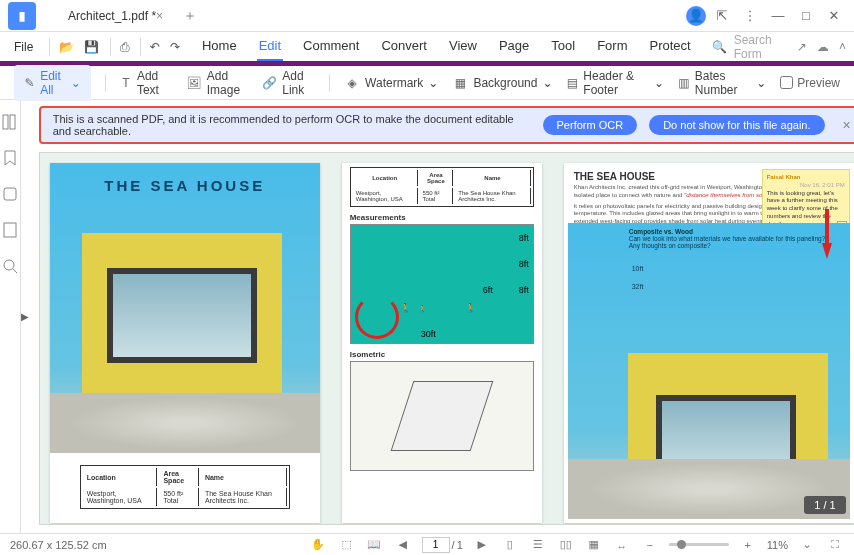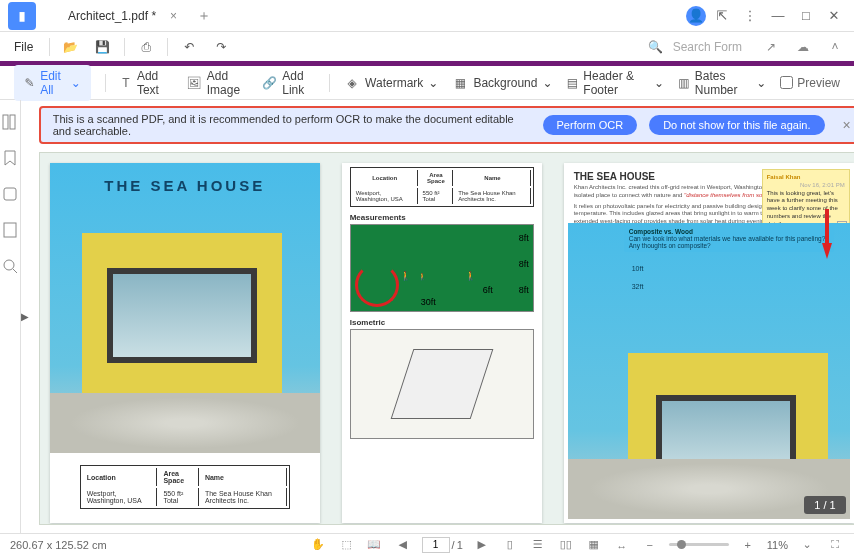--- a/index.html
+++ b/index.html
@@ -1,19 +1,19 @@
 <!DOCTYPE html>
 <html><head>
 <meta charset="utf-8">
 <style>
 * { margin:0; padding:0; box-sizing:border-box; font-family:"Segoe UI",Arial,sans-serif; }
 body { width:854px; height:555px; background:#fff; font-size:12px; color:#333; overflow:hidden; }
 .titlebar { height:32px; display:flex; align-items:center; border-bottom:1px solid #e0e0e0; }
 .app-logo { width:28px; height:28px; margin-left:8px; background:#4a8cff; border-radius:4px; display:flex; align-items:center; justify-content:center; color:#fff; font-weight:bold; }
-.tab { margin-left:20px; height:28px; padding:0 12px; display:flex; align-items:center; gap:14px; border-radius:6px 6px 0 0; font-size:12px; }
+.tab { margin-left:20px; height:28px; padding:0 12px; display:flex; align-items:center; gap:0; border-radius:6px 6px 0 0; font-size:12px; }
 .tab .close-x { color:#888; cursor:pointer; }
 .add-tab { margin-left:8px; color:#888; font-size:14px; cursor:pointer; }
 .title-spacer { flex:1; }
 .title-icons { display:flex; gap:4px; margin-right:8px; align-items:center; }
 .ticon { width:24px; height:24px; display:flex; align-items:center; justify-content:center; cursor:pointer; color:#666; font-size:13px; }
 .ticon.blue-badge { background:#4a8cff; border-radius:50%; color:#fff; width:20px; height:20px; }
 
 .menubar { height:34px; display:flex; align-items:center; border-bottom:5px solid #701a75; padding:0 8px; gap:10px; }
 .file-btn { font-size:12px; padding:0 6px; }
 .mb-icon { width:22px; height:22px; display:flex; align-items:center; justify-content:center; color:#555; cursor:pointer; }
@@ -60,21 +60,21 @@
 .info-table th, .info-table td { border-right:1px solid #333; padding:2px 4px; text-align:left; }
 .info-table th { font-weight:bold; }
 
 .p2-head { display:flex; align-items:center; gap:8px; padding:8px; }
 .khan-logo { width:18px; height:18px; border:2px solid #333; }
 .khan-text { font-size:7px; font-weight:bold; letter-spacing:.5px; }
 .reviewed { border:2px solid #0a8a3c; color:#0a8a3c; font-weight:bold; font-size:10px; padding:2px 8px; }
 .p2-table { margin:4px 8px; border:1px solid #333; font-size:6px; width:calc(100% - 16px); }
 .p2-table th, .p2-table td { border-right:1px solid #333; padding:2px 3px; }
 .section-lbl { font-size:8px; font-weight:bold; margin:6px 8px 2px; }
-.measure-box { margin:0 8px; border:1px solid #888; height:88px; position:relative; background:#15803d; }
+.measure-box { margin:0 8px; border:1px solid #888; height:120px; position:relative; background:#14b8a6; }
 .red-circle { position:absolute; left:4px; bottom:4px; width:44px; height:44px; border:3px solid #d22; border-radius:50%; border-top-color:transparent; }
 .figure { position:absolute; font-size:9px; color:#000; }
 .iso-box { margin:0 8px; border:1px solid #888; height:110px; background:#f5f5f0; display:flex; align-items:center; justify-content:center; }
 .iso-cube { width:80px; height:70px; border:1px solid #666; transform:skewX(-18deg); background:#f0f0f0; }
 
 .p3-title { font-size:10px; font-weight:bold; margin:8px 10px 2px; }
 .p3-body { font-size:6px; color:#555; margin:0 10px; line-height:1.3; }
 .p3-body .highlight { color:#c33; font-style:italic; }
 .sticky { position:absolute; right:4px; top:6px; width:88px; background:#fff3b0; border:1px solid #e5d77a; padding:4px; font-size:6px; line-height:1.3; }
 .sticky .author { color:#c88a00; font-weight:bold; }
@@ -125,20 +125,31 @@
   <div class="mb-sep"></div>
   <div class="mb-icon">📂</div>
   <div class="mb-icon mb-save">💾</div>
   <div class="mb-sep"></div>
   <div class="mb-icon">⎙</div>
   <div class="mb-sep"></div>
   <div class="mb-icon">↶</div>
   <div class="mb-icon">↷</div>
 
   <div class="menu-spacer"></div>
+  <div class="menus">
+    <span class="menu-item">Home</span>
+    <span class="menu-item active">Edit</span>
+    <span class="menu-item">Comment</span>
+    <span class="menu-item">Convert</span>
+    <span class="menu-item">View</span>
+    <span class="menu-item">Page</span>
+    <span class="menu-item">Tool</span>
+    <span class="menu-item">Form</span>
+    <span class="menu-item">Protect</span>
+  </div>
   <div class="menu-spacer"></div>
 
   <div class="search-area">
     <span class="mbr-icon">🔍</span>
     <span>Search Form</span>
   </div>
   <div class="mbr-icon">↗</div>
   <div class="mbr-icon">☁</div>
   <div class="mbr-icon">˄</div>
 </div>

